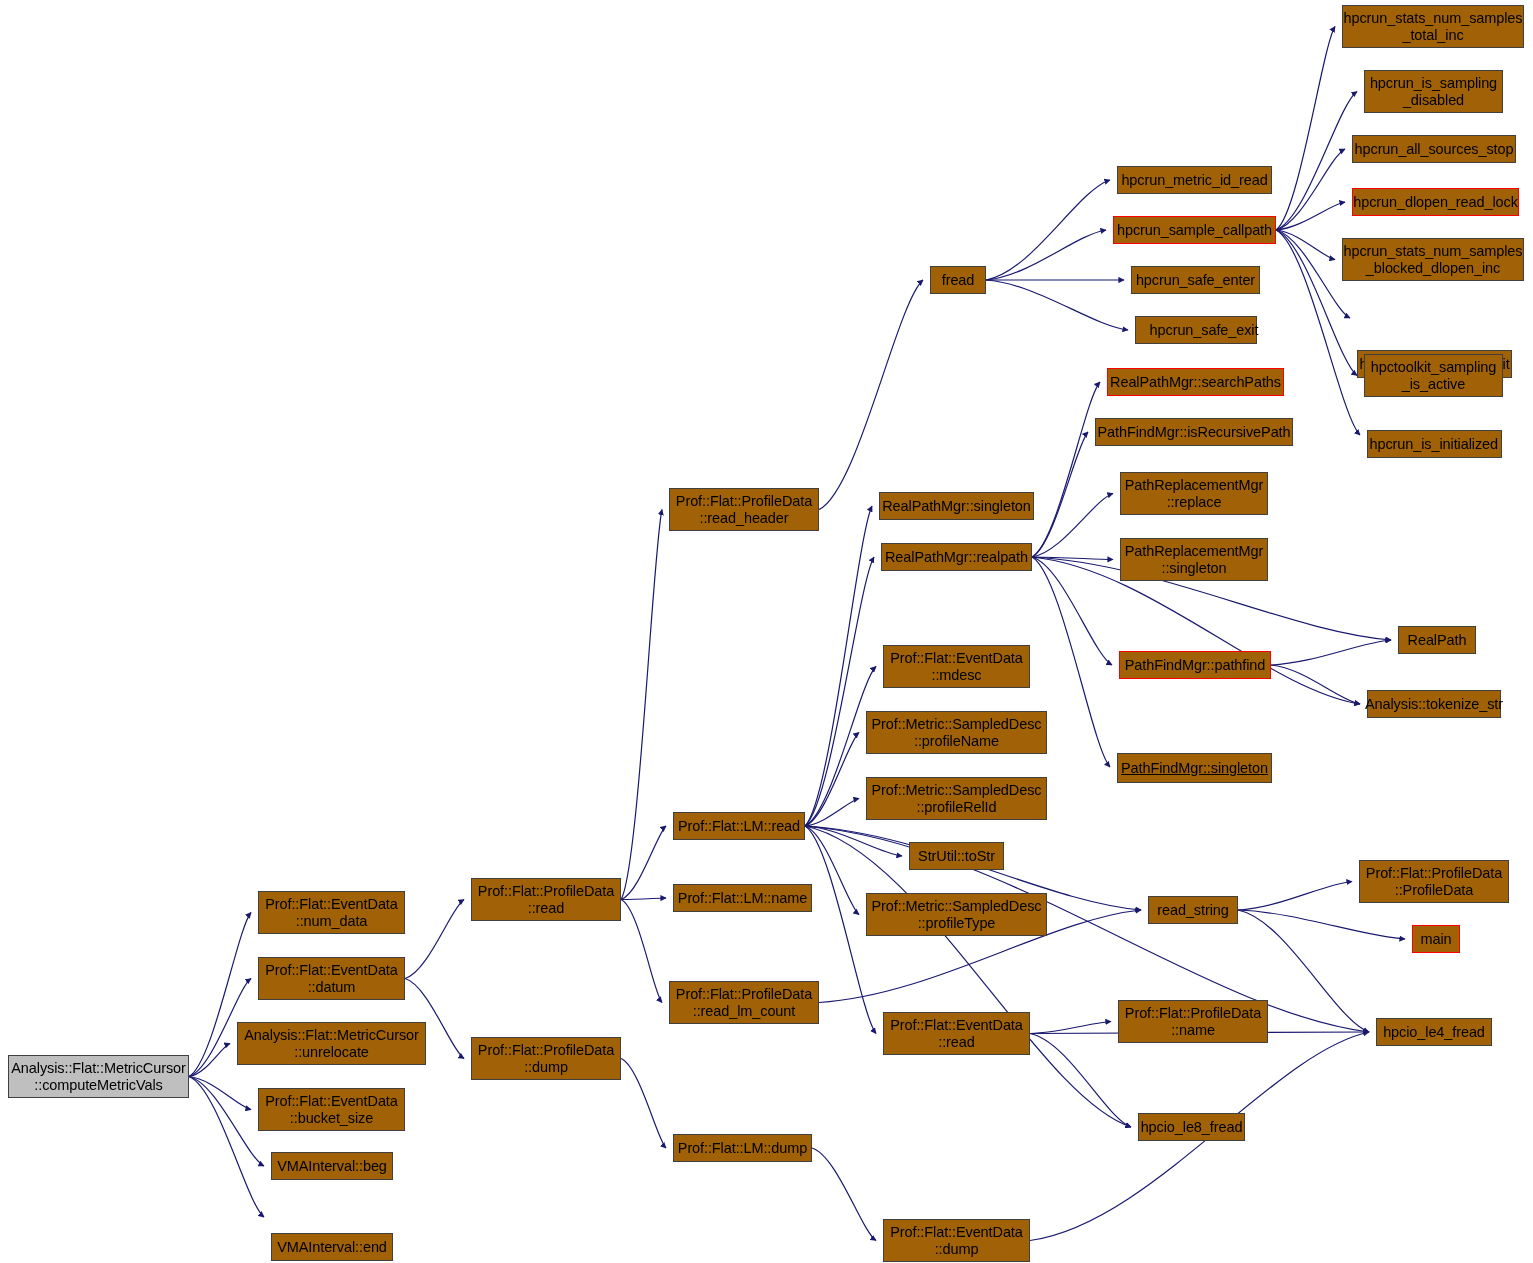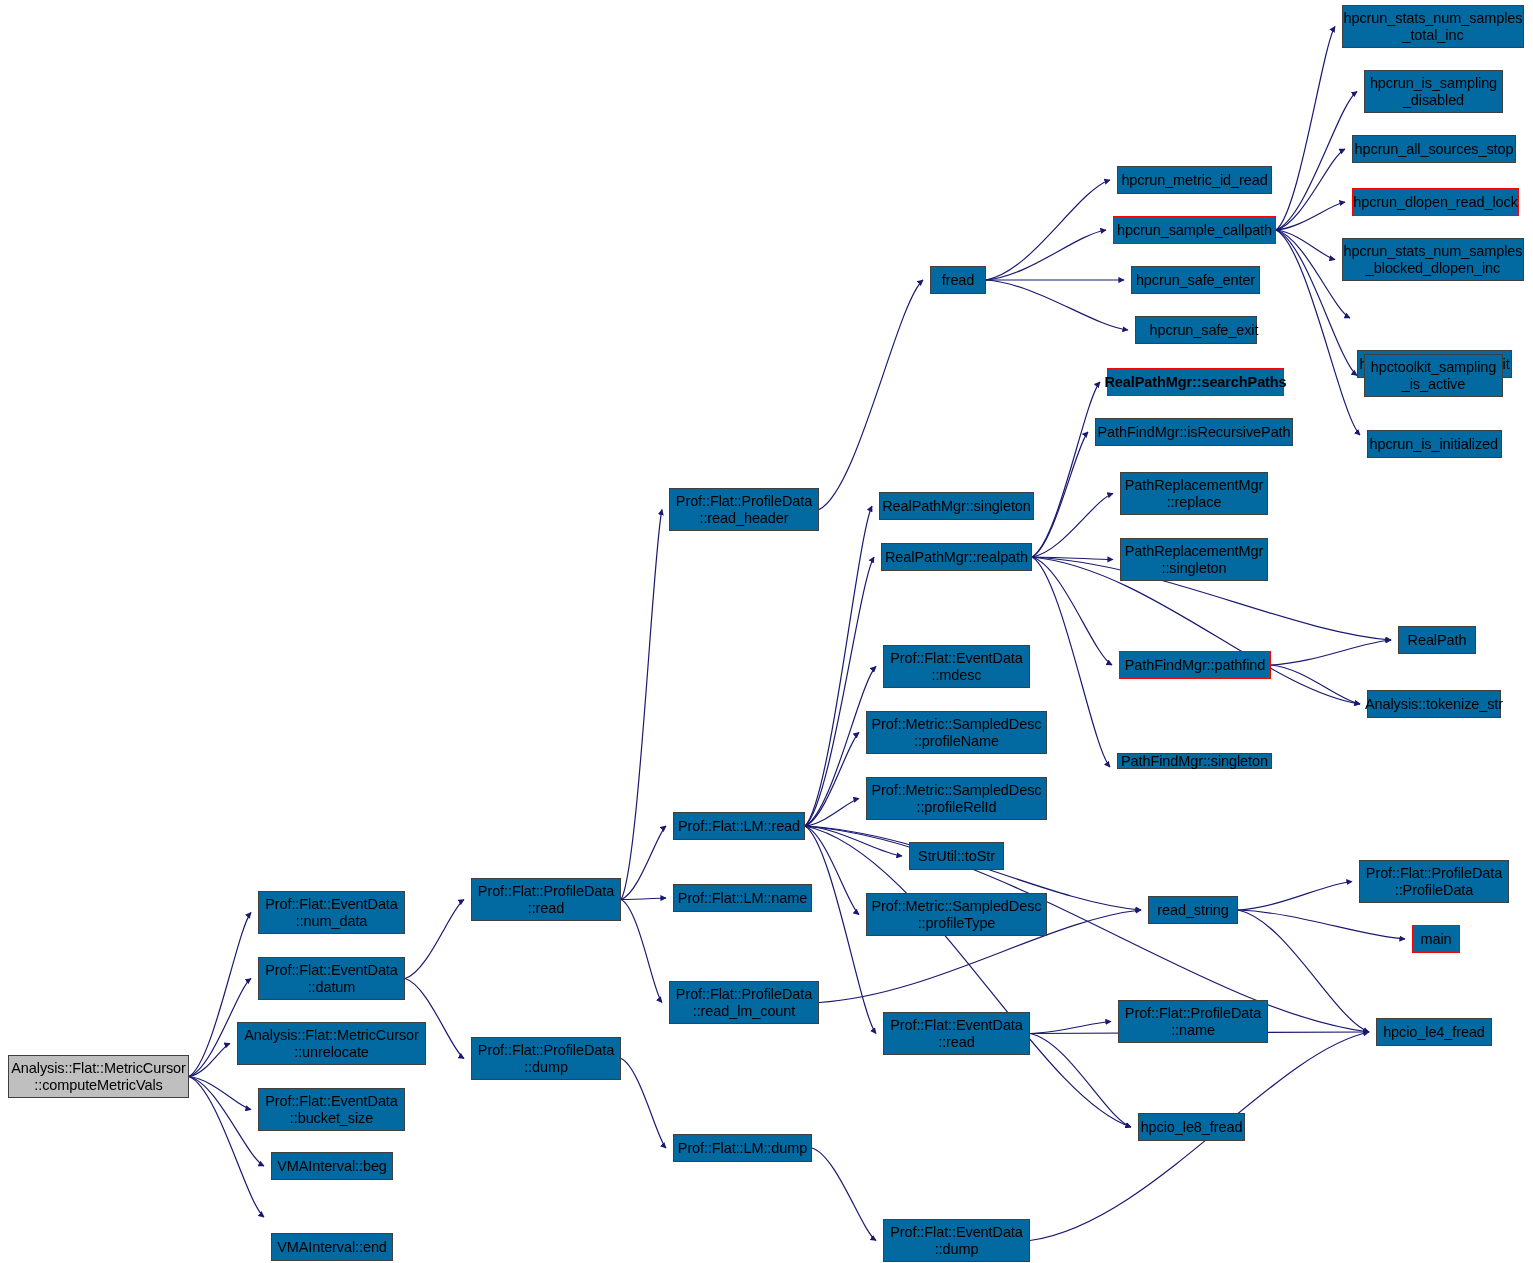--- a/index.html
+++ b/index.html
@@ -24,21 +24,21 @@
     height: 1263px;
     pointer-events: none;
   }
   .node {
     position: absolute;
     box-sizing: border-box;
     display: flex;
     align-items: center;
     justify-content: center;
     text-align: center;
-    background: #0369a1;
+    background: #a16207;
     border: 1px solid #404040;
     color: #000000;
     font-size: 14.5px;
     line-height: 16.5px;
     letter-spacing: -0.1px;
     white-space: pre-line;
     z-index: 2;
   }
   .node.red {
     border: 1px solid #ff0000;
@@ -157,32 +157,32 @@
       <div class="node" style="left: 1364px; top: 70px; width: 139px; height: 43px;"><span class="node-label">hpcrun_is_sampling
 _disabled</span></div>
       <div class="node" style="left: 1352px; top: 135px; width: 164px; height: 28px;"><span class="node-label">hpcrun_all_sources_stop</span></div>
       <div class="node red" style="left: 1352px; top: 188px; width: 167px; height: 28px;"><span class="node-label">hpcrun_dlopen_read_lock</span></div>
       <div class="node" style="left: 1342px; top: 238px; width: 182px; height: 43px;"><span class="node-label">hpcrun_stats_num_samples
 _blocked_dlopen_inc</span></div>
       <div class="node" style="left: 1357px; top: 304px; width: 155px; height: 28px; margin-top: 46px;"><span class="node-label">hpcrun_sample_val_init</span></div>
       <div class="node" style="left: 1364px; top: 354px; width: 139px; height: 43px;"><span class="node-label">hpctoolkit_sampling
 _is_active</span></div>
       <div class="node" style="left: 1367px; top: 430px; width: 135px; height: 28px; justify-content: flex-end;"><span class="node-label">hpcrun_is_initialized</span></div>
-      <div class="node red" style="left: 1107px; top: 368px; width: 177px; height: 28px; font-weight: bold;"><span class="node-label">RealPathMgr::searchPaths</span></div>
+      <div class="node red" style="left: 1107px; top: 368px; width: 177px; height: 28px;"><span class="node-label">RealPathMgr::searchPaths</span></div>
       <div class="node" style="left: 1095px; top: 418px; width: 198px; height: 28px;"><span class="node-label">PathFindMgr::isRecursivePath</span></div>
       <div class="node" style="left: 1120px; top: 472px; width: 148px; height: 43px;"><span class="node-label">PathReplacementMgr
 ::replace</span></div>
       <div class="node" style="left: 1120px; top: 538px; width: 148px; height: 43px;"><span class="node-label">PathReplacementMgr
 ::singleton</span></div>
       <div class="node" style="left: 879px; top: 492px; width: 155px; height: 28px;"><span class="node-label">RealPathMgr::singleton</span></div>
       <div class="node" style="left: 881px; top: 543px; width: 151px; height: 28px;"><span class="node-label">RealPathMgr::realpath</span></div>
       <div class="node" style="left: 1398px; top: 626px; width: 78px; height: 28px;"><span class="node-label">RealPath</span></div>
       <div class="node red" style="left: 1119px; top: 651px; width: 152px; height: 28px;"><span class="node-label">PathFindMgr::pathfind</span></div>
       <div class="node" style="left: 1367px; top: 690px; width: 134px; height: 28px;"><span class="node-label">Analysis::tokenize_str</span></div>
-      <div class="node" style="left: 1117px; top: 753px; width: 155px; height: 16px;"><span class="node-label">PathFindMgr::singleton</span></div>
+      <div class="node" style="left: 1117px; top: 753px; width: 155px; height: 30px; text-decoration: underline;"><span class="node-label">PathFindMgr::singleton</span></div>
       <div class="node" style="left: 883px; top: 645px; width: 147px; height: 43px;"><span class="node-label">Prof::Flat::EventData
 ::mdesc</span></div>
       <div class="node" style="left: 866px; top: 711px; width: 181px; height: 43px;"><span class="node-label">Prof::Metric::SampledDesc
 ::profileName</span></div>
       <div class="node" style="left: 866px; top: 777px; width: 181px; height: 43px;"><span class="node-label">Prof::Metric::SampledDesc
 ::profileRelId</span></div>
       <div class="node" style="left: 909px; top: 842px; width: 95px; height: 28px;"><span class="node-label">StrUtil::toStr</span></div>
       <div class="node" style="left: 866px; top: 893px; width: 181px; height: 43px;"><span class="node-label">Prof::Metric::SampledDesc
 ::profileType</span></div>
       <div class="node" style="left: 1148px; top: 896px; width: 90px; height: 28px;"><span class="node-label">read_string</span></div>

